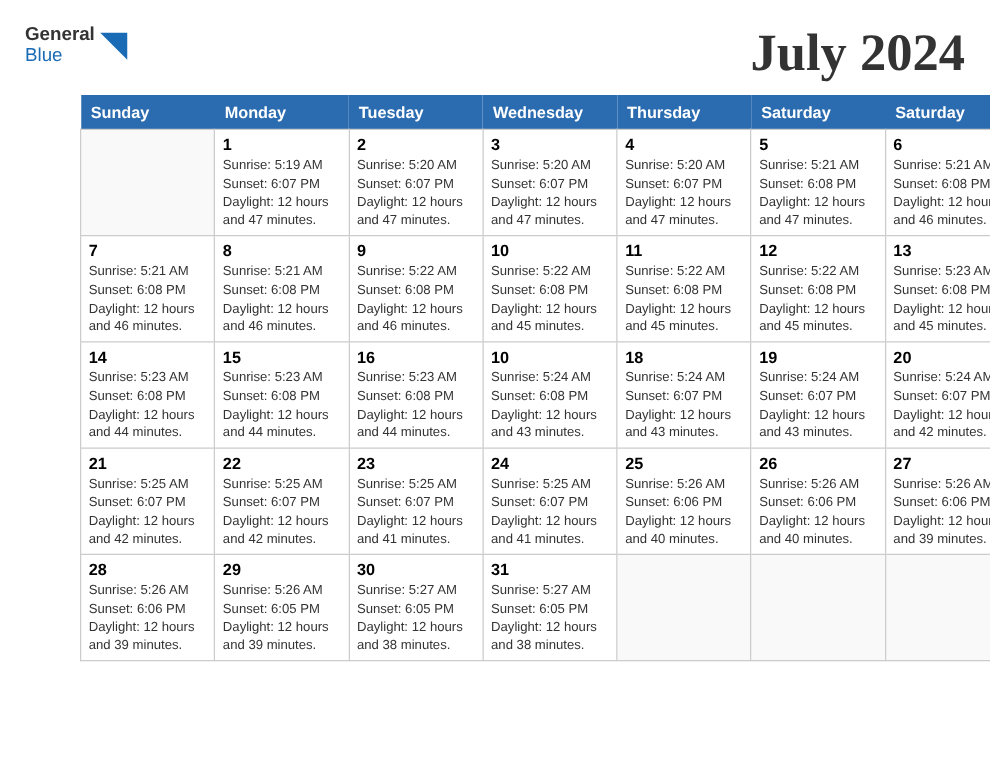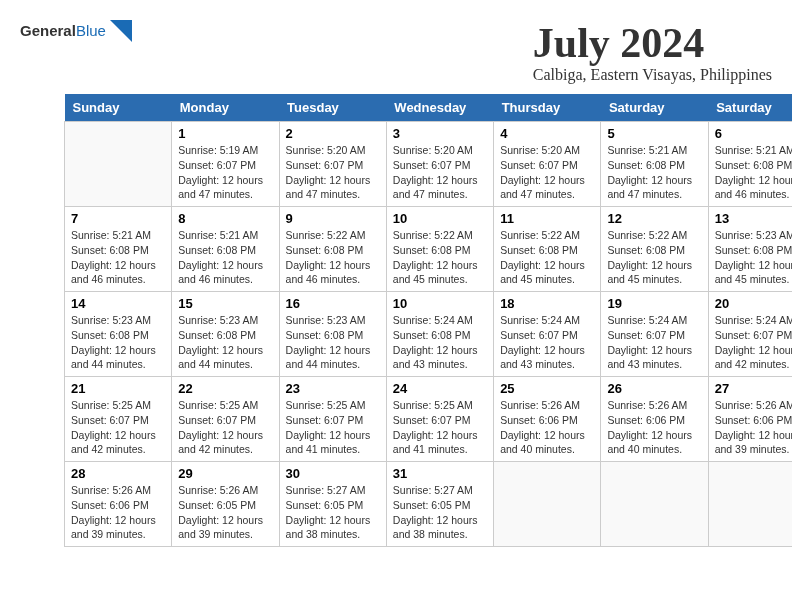--- a/index.html
+++ b/index.html
@@ -72,31 +72,30 @@
     }
     .week-row td {
       height: 85px;
     }
   </style>
 </head>
 <body>
 
 <div class="header-section">
   <div class="logo">
-    <div style="display:flex;flex-direction:row;line-height:1.1">
+    <div style="display:flex;flex-direction:column;line-height:1.1">
       <span style="font-size:15px;font-weight:bold;color:#333;">General</span>
       <span style="font-size:15px;font-weight:normal;color:#1a6bb5;">Blue</span>
     </div>
     <svg width="22" height="22" viewBox="0 0 22 22">
       <polygon points="0,0 22,0 22,22" fill="#1a6bb5"></polygon>
     </svg>
   </div>
   <div class="title-section">
     <div class="month-title">July 2024</div>
-    <div class="location-title">Calbiga, Eastern Visayas, Philippines</div>
   </div>
 </div>
 
 <table>
   <thead>
     <tr>
     <th class="day-header">Sunday</th>
         <th class="day-header">Monday</th>
         <th class="day-header">Tuesday</th>
         <th class="day-header">Wednesday</th>

